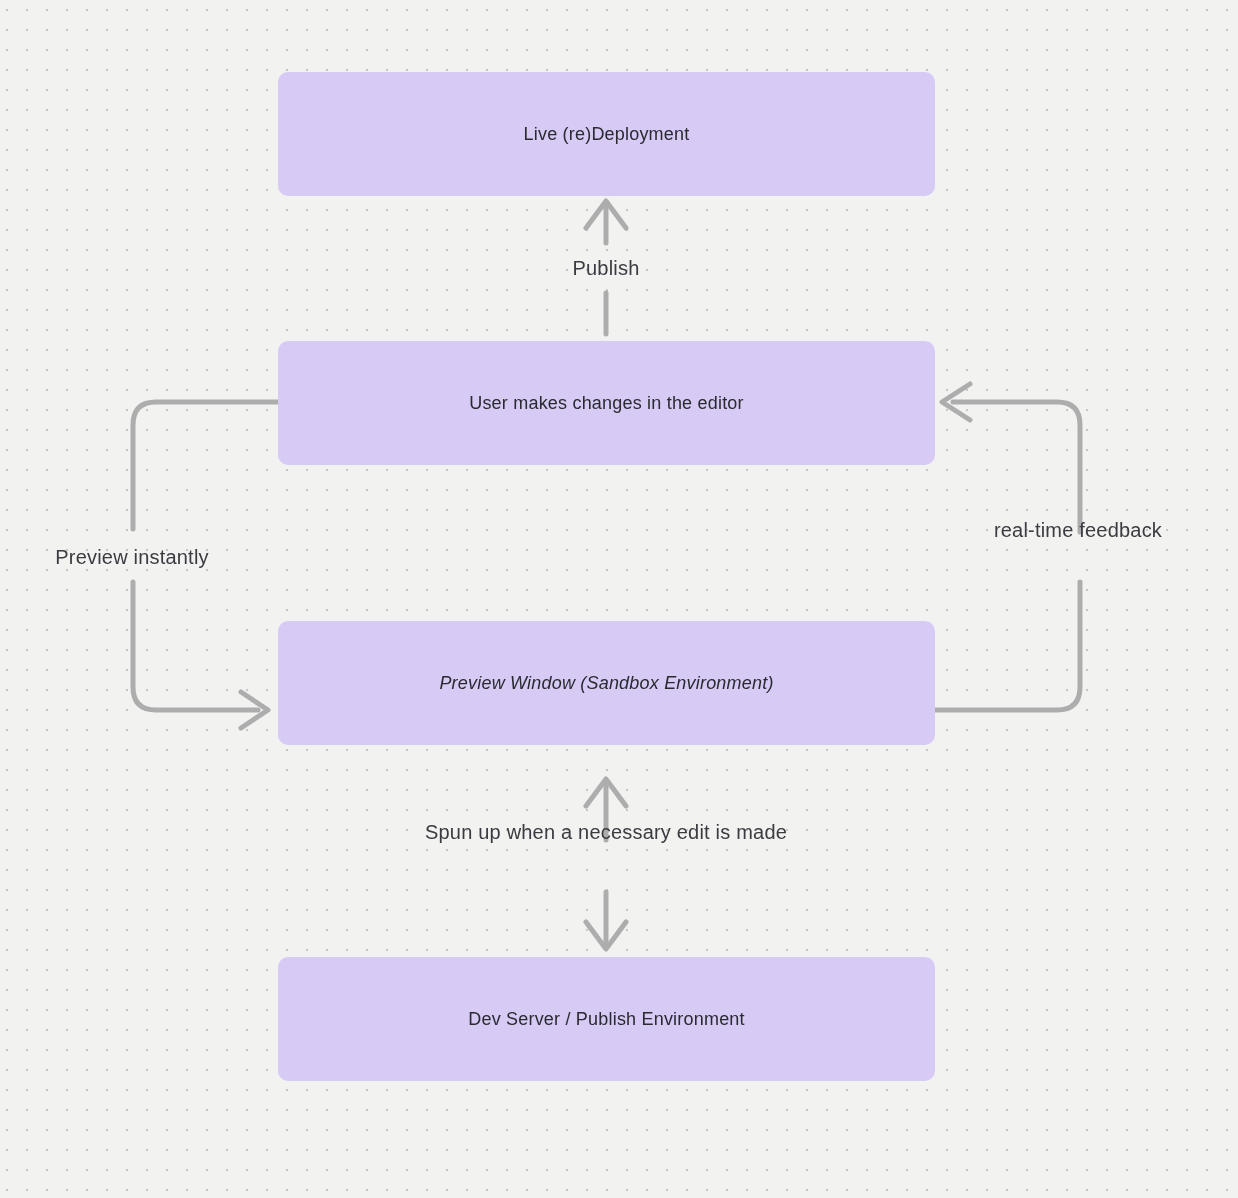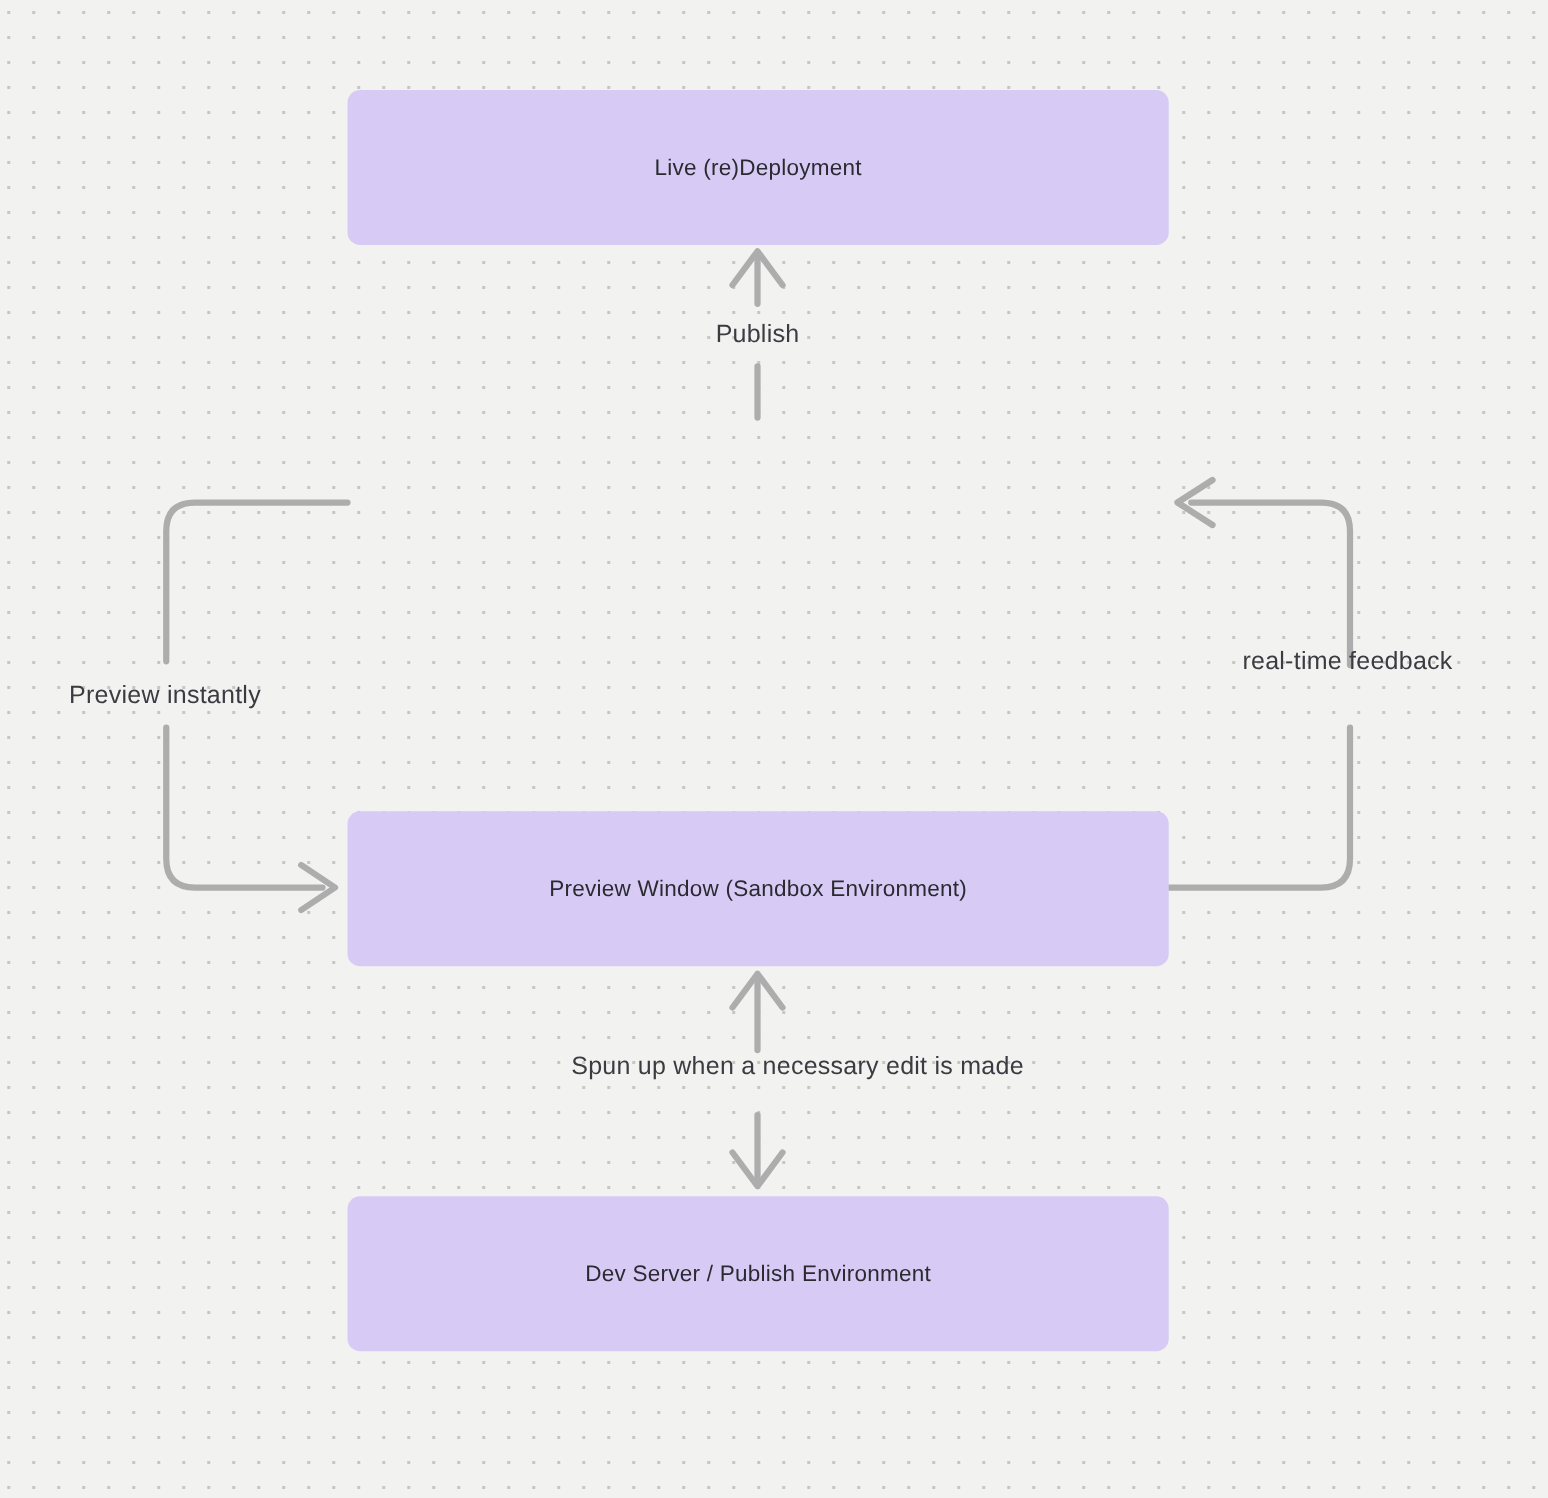--- a/index.html
+++ b/index.html
@@ -45,35 +45,35 @@
     align-items: center;
     justify-content: center;
     text-align: left;
     font-size: 18px;
     color: #2a2a30;
     letter-spacing: 0.2px;
     cursor: default;
   }
   .node-live      { top: 72px;  }
   .node-editor    { top: 341px; }
-  .node-preview   { top: 649px; }
+  .node-preview   { top: 621px; font-style: italic; }
   .node-devserver { top: 957px; }
   .edge-label {
     position: absolute;
     transform: translate(-50%, -50%);
     white-space: nowrap;
     font-size: 20px;
     letter-spacing: 0.2px;
     color: #3b3b41;
     text-align: right;
   }
   .label-publish  { left: 606px;  top: 268px; }
   .label-updates  { left: 132px;  top: 557px; }
   .label-feedback { left: 1078px; top: 530px; }
-  .label-spunup   { left: 606px;  top: 854px; margin-left: 32px; }
+  .label-spunup   { left: 606px;  top: 832px; }
 </style>
 </head>
 <body>
 
 <div class="canvas">
 
   <svg class="connector-layer" viewBox="0 0 1238 1198" xmlns="http://www.w3.org/2000/svg">
 
     <g>
       <path d="M 586 228 L 606 201 L 626 228"></path>
@@ -98,20 +98,23 @@
       <path d="M 606 785 L 606 840"></path>
       <path d="M 606 892 L 606 944"></path>
       <path d="M 586 922 L 606 949 L 626 922"></path>
     </g>
   </svg>
 
   <div class="node node-live">
     <span>Live (re)Deployment</span>
   </div>
 
+  <div class="node node-editor">
+    <span>User makes changes in the editor</span>
+  </div>
 
   <div class="node node-preview">
     <span>Preview Window (Sandbox Environment)</span>
   </div>
 
   <div class="node node-devserver">
     <span>Dev Server / Publish Environment</span>
   </div>
 
   <div class="edge-label label-publish">Publish</div>

